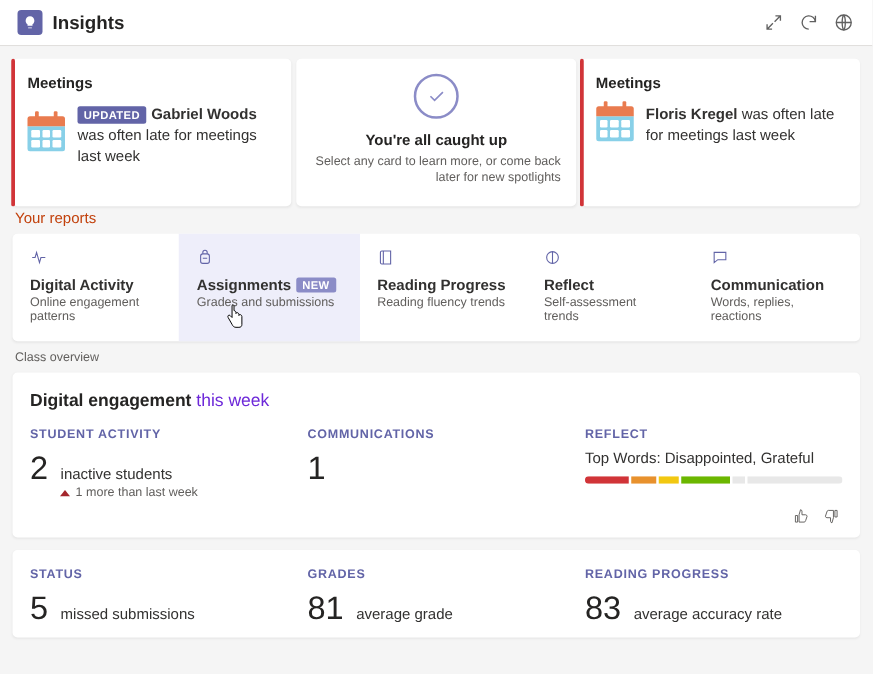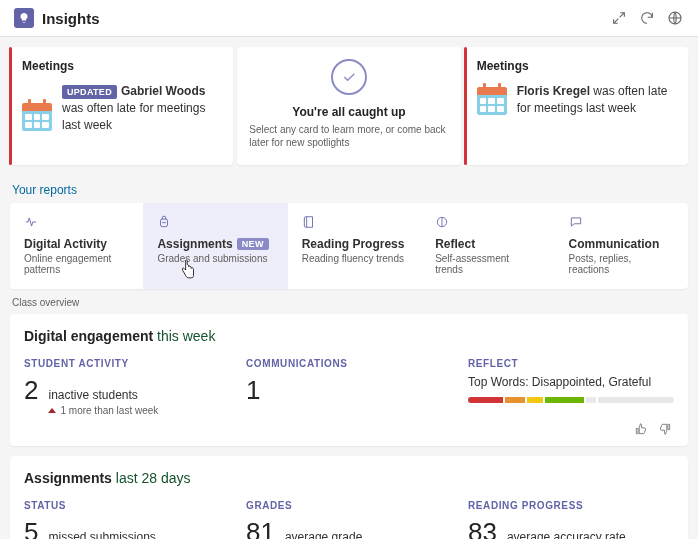--- a/index.html
+++ b/index.html
@@ -8,54 +8,54 @@
 .header-icon { width: 20px; height: 20px; background: #6264a7; border-radius: 3px; display: flex; align-items: center; justify-content: center; margin-right: 8px; }
 .header-icon svg { width: 12px; height: 12px; fill: #fff; }
 .header-title { font-size: 15px; font-weight: 700; flex: 1; }
 .header-actions { display: flex; gap: 10px; }
 .header-btn { width: 18px; height: 18px; display: flex; align-items: center; justify-content: center; cursor: pointer; color: #616161; }
 
 .spotlight-row { display: flex; gap: 4px; padding: 10px 10px 0; background: #f5f5f5; }
 .spotlight-card { flex: 1; background: #fff; border-radius: 4px; padding: 12px 12px 16px; box-shadow: 0 1px 2px rgba(0,0,0,0.06); position: relative; min-height: 110px; }
 .spotlight-card.edge::before { content: ""; position: absolute; left: -1px; top: 0; bottom: 0; width: 3px; background: #d13438; border-radius: 2px; }
 .spotlight-card h4 { font-size: 12px; font-weight: 600; margin-bottom: 10px; }
-.spot-body { display: flex; gap: 10px; align-items: flex-end; }
+.spot-body { display: flex; gap: 10px; align-items: center; }
 .cal-icon { width: 30px; height: 30px; flex-shrink: 0; }
 .cal-icon .top { height: 8px; background: #e97b4f; border-radius: 2px 2px 0 0; position: relative; }
 .cal-icon .top::before, .cal-icon .top::after { content: ""; position: absolute; width: 3px; height: 6px; background: #e97b4f; top: -4px; border-radius: 1px; }
 .cal-icon .top::before { left: 6px; }
 .cal-icon .top::after { right: 6px; }
 .cal-icon .bot { height: 20px; background: #88d0e8; border-radius: 0 0 2px 2px; display: grid; grid-template-columns: repeat(3,1fr); grid-template-rows: repeat(2,1fr); gap: 2px; padding: 3px; }
 .cal-icon .bot span { background: #fff; border-radius: 1px; }
 .badge { display: inline-block; background: #6264a7; color: #fff; font-size: 9px; font-weight: 600; padding: 1px 5px; border-radius: 2px; margin-right: 4px; letter-spacing: .3px; vertical-align: middle; }
 .badge.new { background: #8b8cc7; text-align: center; }
 .spot-text { font-size: 12px; line-height: 1.4; color: #323130; }
 .spot-text b { font-weight: 600; }
-.spotlight-center { text-align: left; display: flex; flex-direction: column; align-items: center; justify-content: center; }
+.spotlight-center { text-align: right; display: flex; flex-direction: column; align-items: center; justify-content: center; }
 .check-ring { width: 36px; height: 36px; border: 2px solid #8b8cc7; border-radius: 50%; display: flex; align-items: center; justify-content: center; margin-bottom: 10px; }
 .check-ring svg { width: 16px; height: 16px; stroke: #8b8cc7; fill: none; stroke-width: 2; }
 .caught-title { font-size: 12px; font-weight: 600; margin-bottom: 4px; }
 .caught-sub { font-size: 10px; color: #605e5c; line-height: 1.3; max-width: 200px; }
 
-.section-label { font-size: 12px; color: #0369a1; padding: 18px 12px 6px; }
+.section-label { font-size: 12px; color: #c2410c; padding: 2px 12px 6px; }
 .reports-row { display: flex; background: #fff; border-radius: 4px; margin: 0 10px; box-shadow: 0 1px 2px rgba(0,0,0,0.06); }
 .report-tab { flex: 1; padding: 12px 14px 14px; cursor: pointer; border-right: 1px solid transparent; }
 .report-tab.active { background: #eeeefa; }
 .report-tab .tab-icon { color: #6264a7; margin-bottom: 6px; height: 16px; }
 .report-tab .tab-icon svg { width: 14px; height: 14px; stroke: currentColor; fill: none; stroke-width: 1.5; }
 .tab-title { font-size: 12px; font-weight: 600; color: #323130; display: flex; align-items: center; gap: 4px; }
 .tab-sub { font-size: 10px; color: #605e5c; margin-top: 2px; }
 .cursor-hand { position: absolute; pointer-events: none; }
 .cursor-hand svg { width: 20px; height: 22px; }
 
 .overview-label { font-size: 10px; color: #605e5c; padding: 8px 12px 6px; }
 .panel { background: #fff; margin: 0 10px 10px; border-radius: 4px; box-shadow: 0 1px 2px rgba(0,0,0,0.06); padding: 14px 14px 8px; }
 .panel-title { font-size: 14px; margin-bottom: 14px; }
 .panel-title b { font-weight: 700; }
-.panel-title span { font-weight: 400; color: #14532d; }
+.panel-title span { font-weight: 400; color: #6d28d9; }
 .metrics { display: flex; gap: 16px; }
 .metric { flex: 1; }
 .metric-label { font-size: 10px; font-weight: 600; letter-spacing: .6px; color: #6264a7; margin-bottom: 6px; text-transform: uppercase; }
 .metric-main { display: flex; align-items: baseline; gap: 10px; }
 .metric-num { font-size: 26px; font-weight: 400; }
 .metric-text { font-size: 12px; color: #323130; }
 .metric-delta { font-size: 10px; color: #605e5c; margin-top: 3px; display: flex; align-items: center; gap: 4px; }
 .tri { width: 0; height: 0; border-left: 4px solid transparent; border-right: 4px solid transparent; }
 .tri.up { border-bottom: 5px solid #a4262c; }
 .tri.down { border-top: 5px solid #a4262c; }
@@ -179,21 +179,21 @@
           <path d="M12 4v16"></path>
         </svg></div>
     <div class="tab-title">Reflect</div>
     <div class="tab-sub">Self-assessment trends</div>
   </div>
   <div class="report-tab">
     <div class="tab-icon"><svg viewBox="0 0 24 24">
           <path d="M4 5h16v10H9l-5 4V5z"></path>
         </svg></div>
     <div class="tab-title">Communication</div>
-    <div class="tab-sub">Posts, replies, reactions</div>
+    <div class="tab-sub">Words, replies, reactions</div>
   </div>
   <div class="cursor-hand" style="left:168px; top:56px;">
     <svg viewBox="0 0 24 28">
         <path d="M9 2v12l-2-2c-1-1-3 0-2 2l4 7c1 2 2 3 4 3h3c2 0 3-1 3-3v-8c0-1-1-2-2-2s-1 1-1 1v-1c0-1-1-2-2-2s-1 1-1 1v-1c0-1-1-2-2-2V2c0-1-2-1-2 0z" fill="#fff" stroke="#000" stroke-width="1"></path>
       </svg>
   </div>
 </div>
 
 <div class="overview-label">Class overview</div>
 
@@ -236,21 +236,20 @@
     <div class="fb-btn"><svg viewBox="0 0 24 24">
           <path d="M7 11v9H4v-9h3zm2 9h7c1 0 2-1 2-2l2-6c0-1-1-2-2-2h-5V5c0-1-1-2-2-2l-2 7v10z"></path>
         </svg></div>
     <div class="fb-btn"><svg viewBox="0 0 24 24">
           <path d="M17 13V4h3v9h-3zm-2-9H8c-1 0-2 1-2 2l-2 6c0 1 1 2 2 2h5v5c0 1 1 2 2 2l2-7V4z"></path>
         </svg></div>
   </div>
 </div>
 
 <div class="panel">
-  <div class="panel-title"><b>Assignments</b> <span>last 28 days</span></div>
   <div class="metrics">
     <div class="metric">
       <div class="metric-label">STATUS</div>
       <div class="metric-main">
         <div class="metric-num">5</div>
         <div>
           <div class="metric-text">missed submissions</div>
 
         </div>
       </div>

